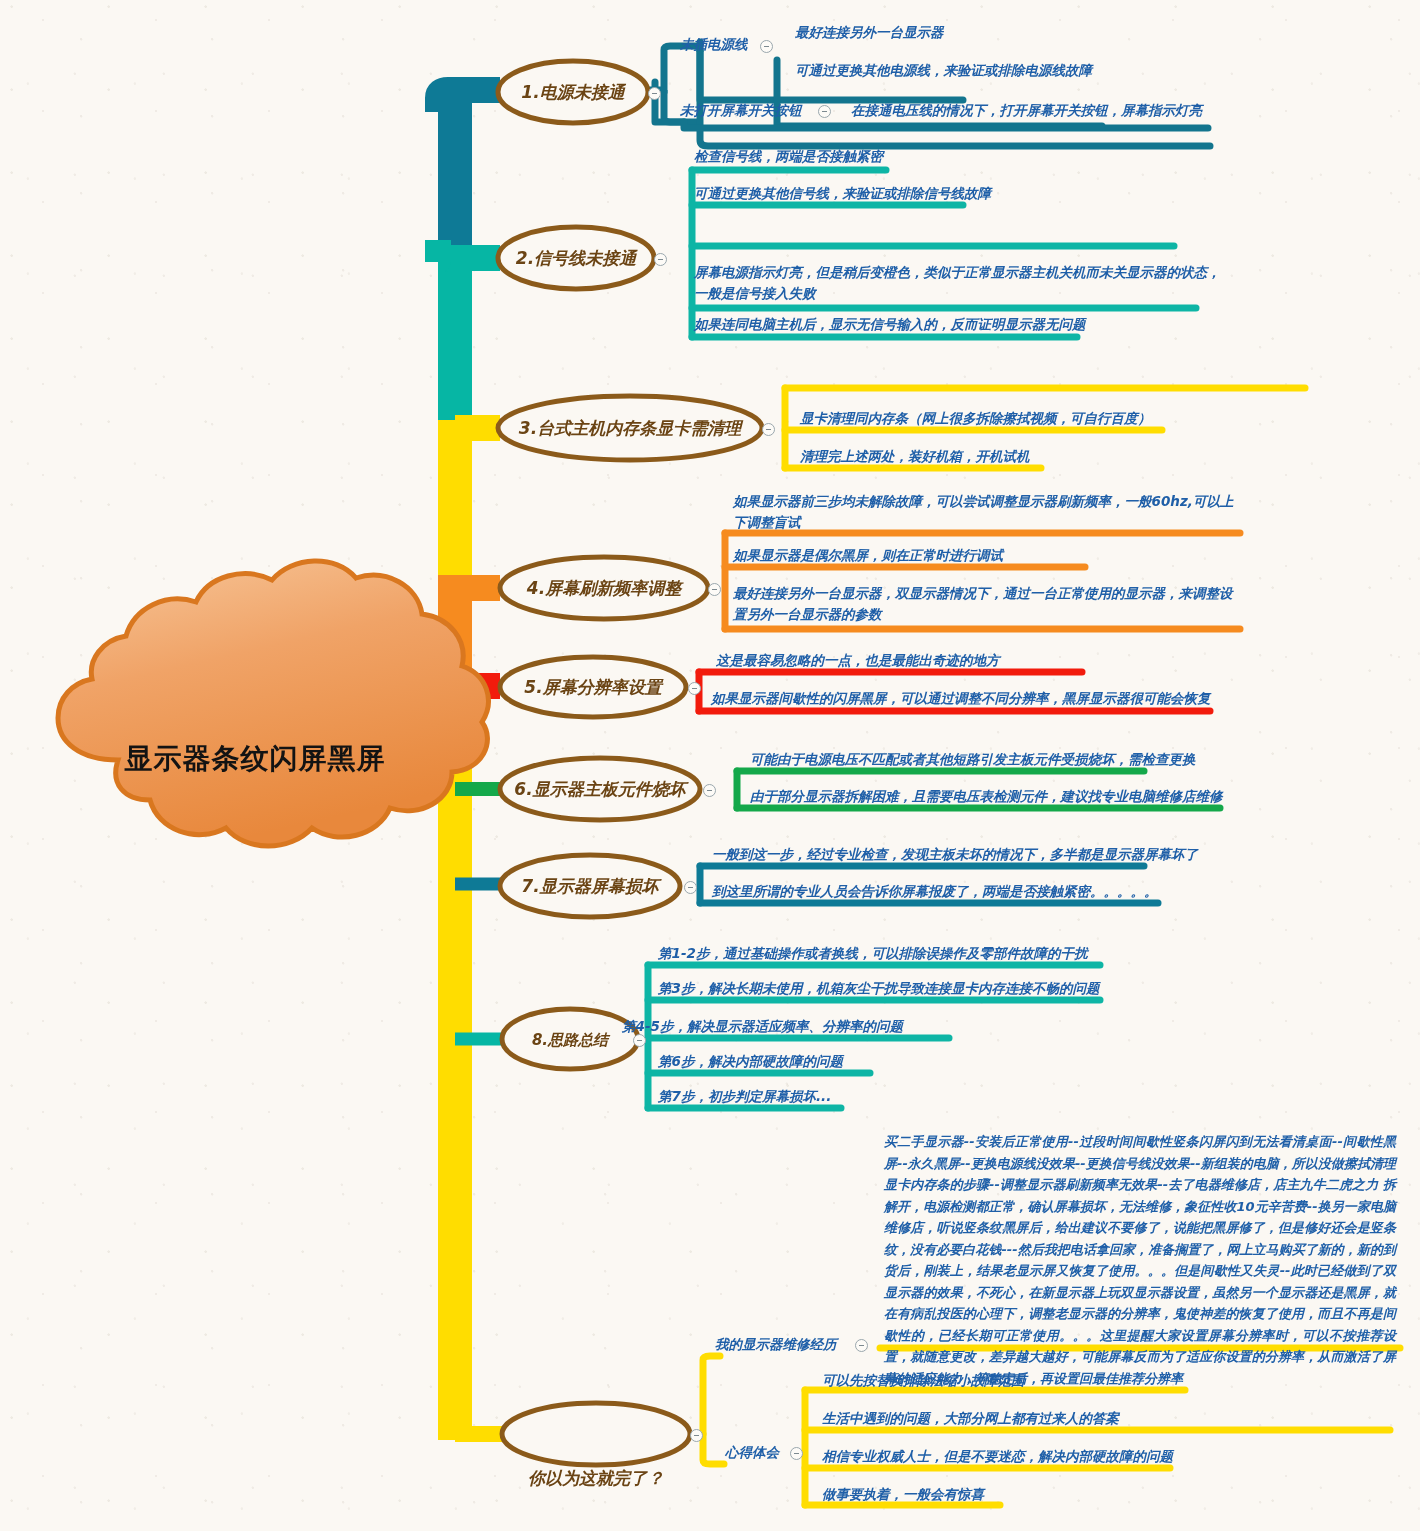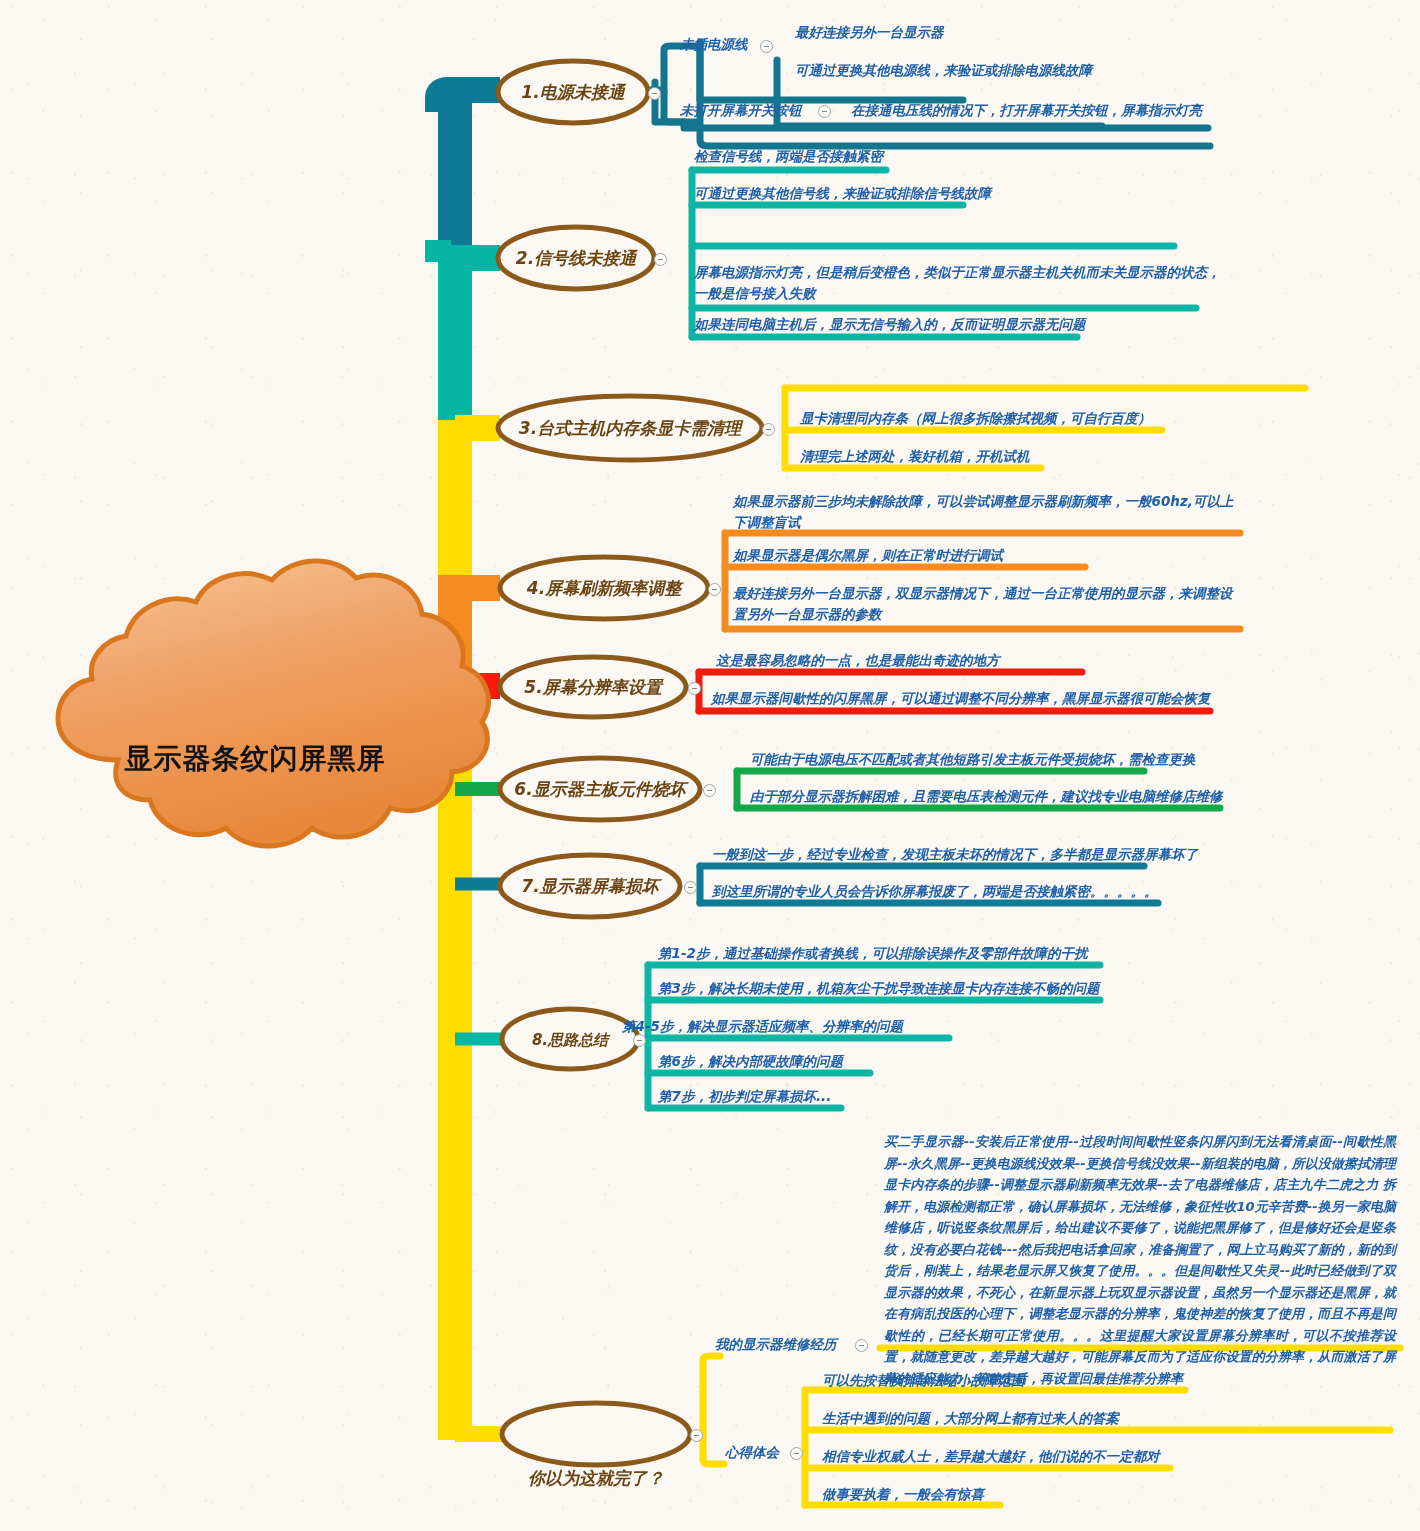--- a/index.html
+++ b/index.html
@@ -270,20 +270,20 @@
   <div class="lbl l2" style="left:658px;top:1051px;">第6步，解决内部硬故障的问题</div>
   <div class="lbl l2" style="left:658px;top:1086px;">第7步，初步判定屏幕损坏...</div>
   <div class="collapse" style="left:633px;top:1034px;"></div>
 
   <div class="lbl l2" style="left:715px;top:1334px;">我的显示器维修经历</div>
   <div class="lbl para" style="left:884px;top:1131px;width:512px;text-align:justify;">买二手显示器--安装后正常使用--过段时间间歇性竖条闪屏闪到无法看清桌面--间歇性黑屏--永久黑屏--更换电源线没效果--更换信号线没效果--新组装的电脑，所以没做擦拭清理显卡内存条的步骤--调整显示器刷新频率无效果--去了电器维修店，店主九牛二虎之力 拆解开，电源检测都正常，确认屏幕损坏，无法维修，象征性收10元辛苦费--换另一家电脑维修店，听说竖条纹黑屏后，给出建议不要修了，说能把黑屏修了，但是修好还会是竖条纹，没有必要白花钱---然后我把电话拿回家，准备搁置了，网上立马购买了新的，新的到货后，刚装上，结果老显示屏又恢复了使用。。。但是间歇性又失灵--此时已经做到了双显示器的效果，不死心，在新显示器上玩双显示器设置，虽然另一个显示器还是黑屏，就在有病乱投医的心理下，调整老显示器的分辨率，鬼使神差的恢复了使用，而且不再是间歇性的，已经长期可正常使用。。。这里提醒大家设置屏幕分辨率时，可以不按推荐设置，就随意更改，差异越大越好，可能屏幕反而为了适应你设置的分辨率，从而激活了屏幕的适应能力，等稳定后，再设置回最佳推荐分辨率</div>
 
   <div class="lbl l2" style="left:725px;top:1442px;">心得体会</div>
   <div class="lbl l2" style="left:822px;top:1370px;">可以先按替换排除法缩小故障范围</div>
   <div class="lbl l2" style="left:822px;top:1408px;">生活中遇到的问题，大部分网上都有过来人的答案</div>
-  <div class="lbl l2" style="left:822px;top:1446px;">相信专业权威人士，差异越大越好，他们说的不一定都对</div>
+  <div class="lbl l2" style="left:822px;top:1446px;">相信专业权威人士，但是不要迷恋，解决内部硬故障的问题</div>
   <div class="lbl l2" style="left:822px;top:1484px;">做事要执着，一般会有惊喜</div>
 
   <div class="collapse" style="left:690px;top:1429px;"></div>
   <div class="collapse" style="left:855px;top:1339px;"></div>
   <div class="collapse" style="left:790px;top:1447px;"></div>
 
 </div>
 
 </body></html>

